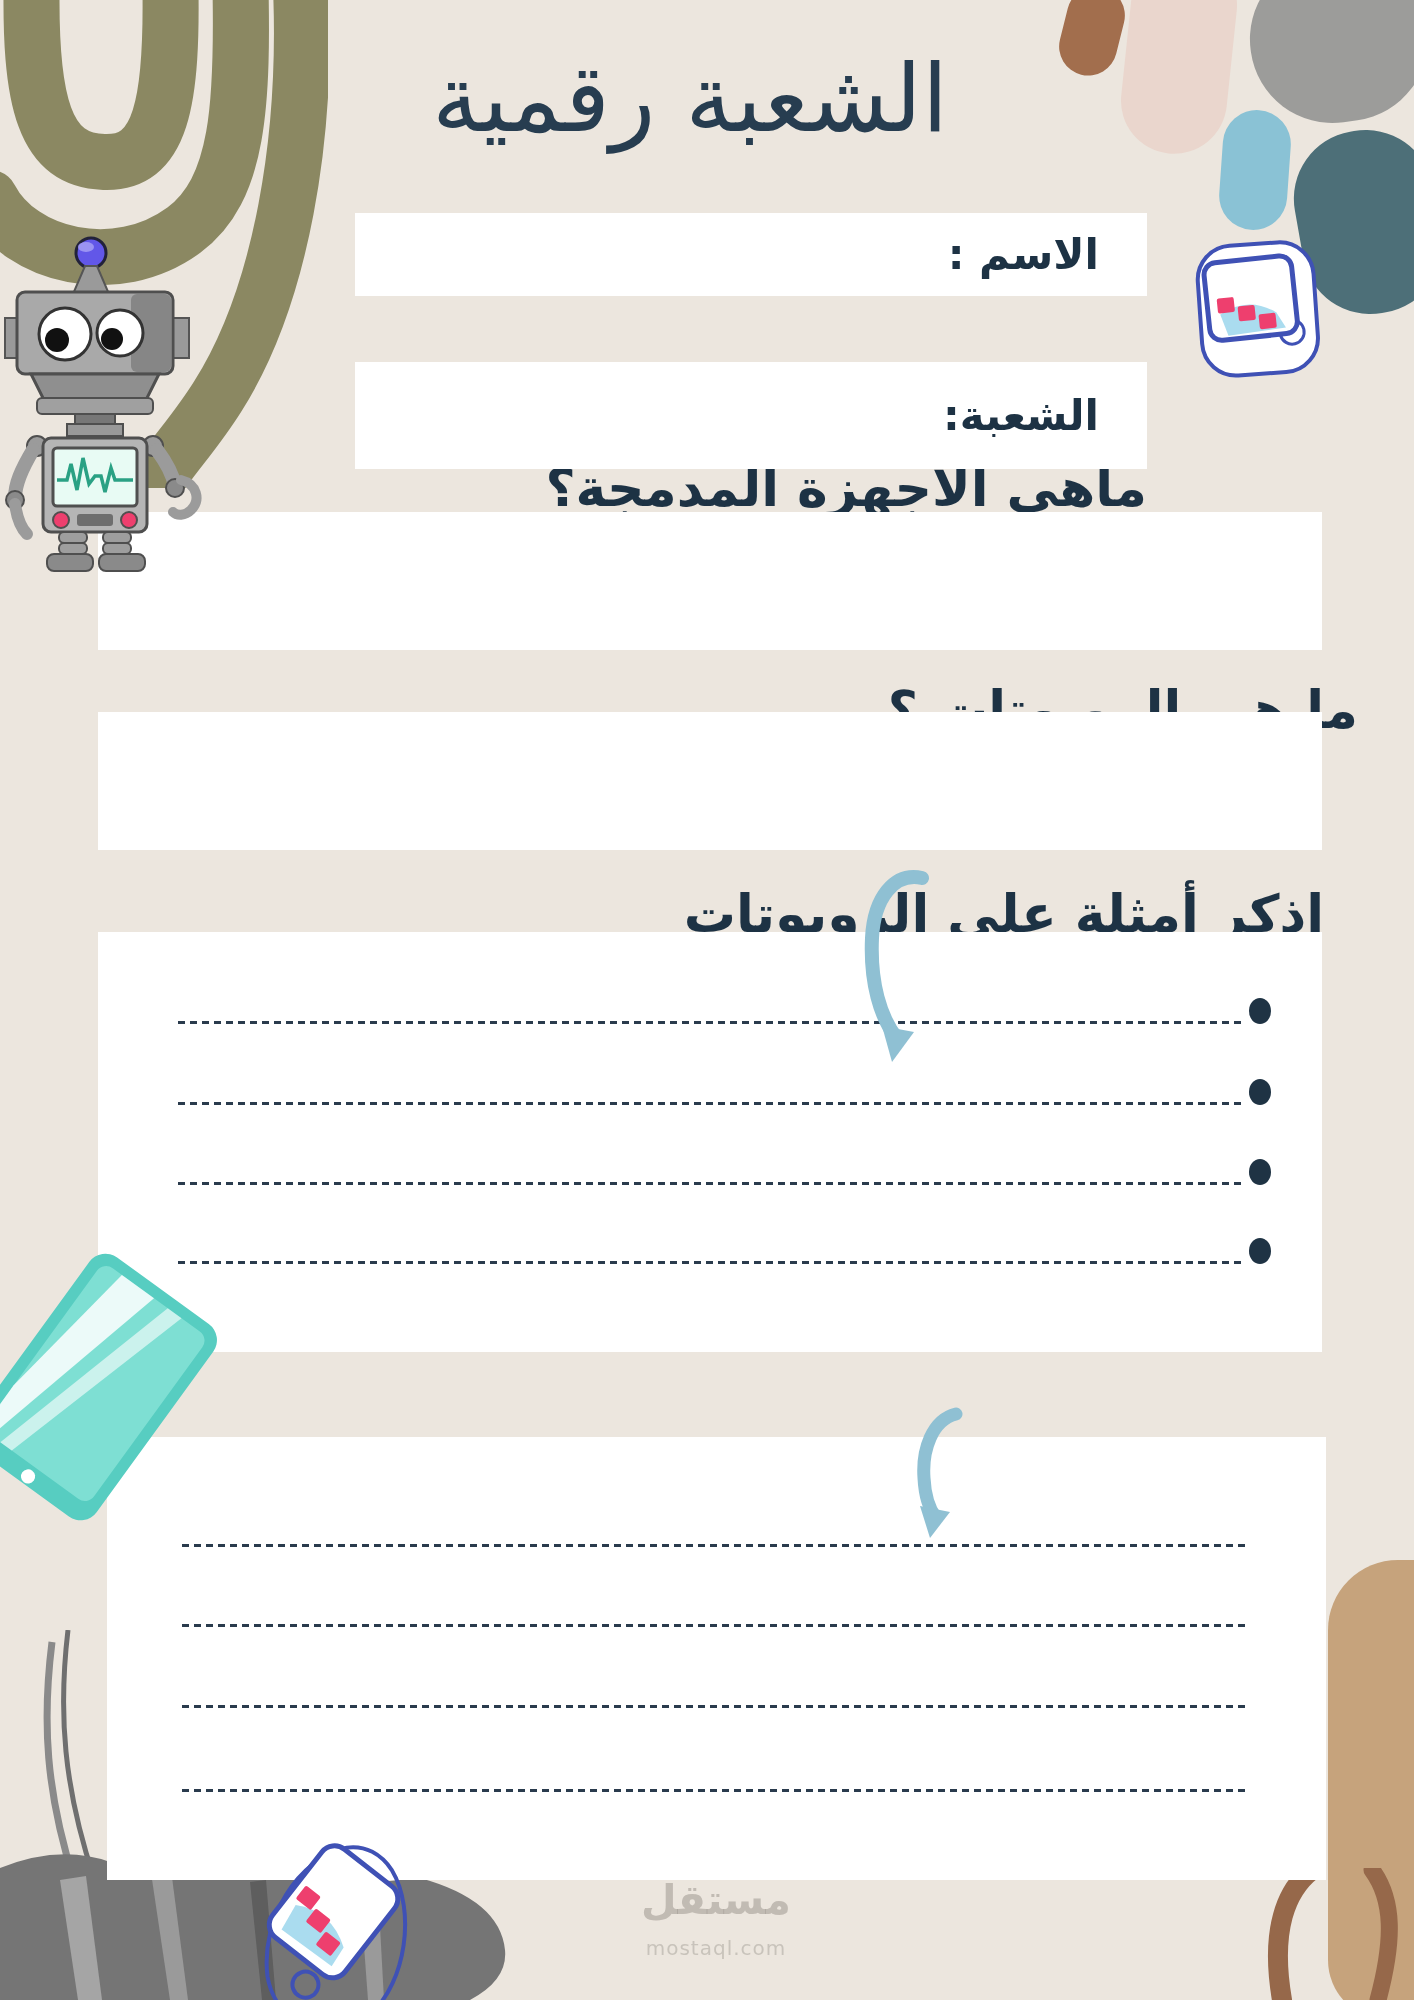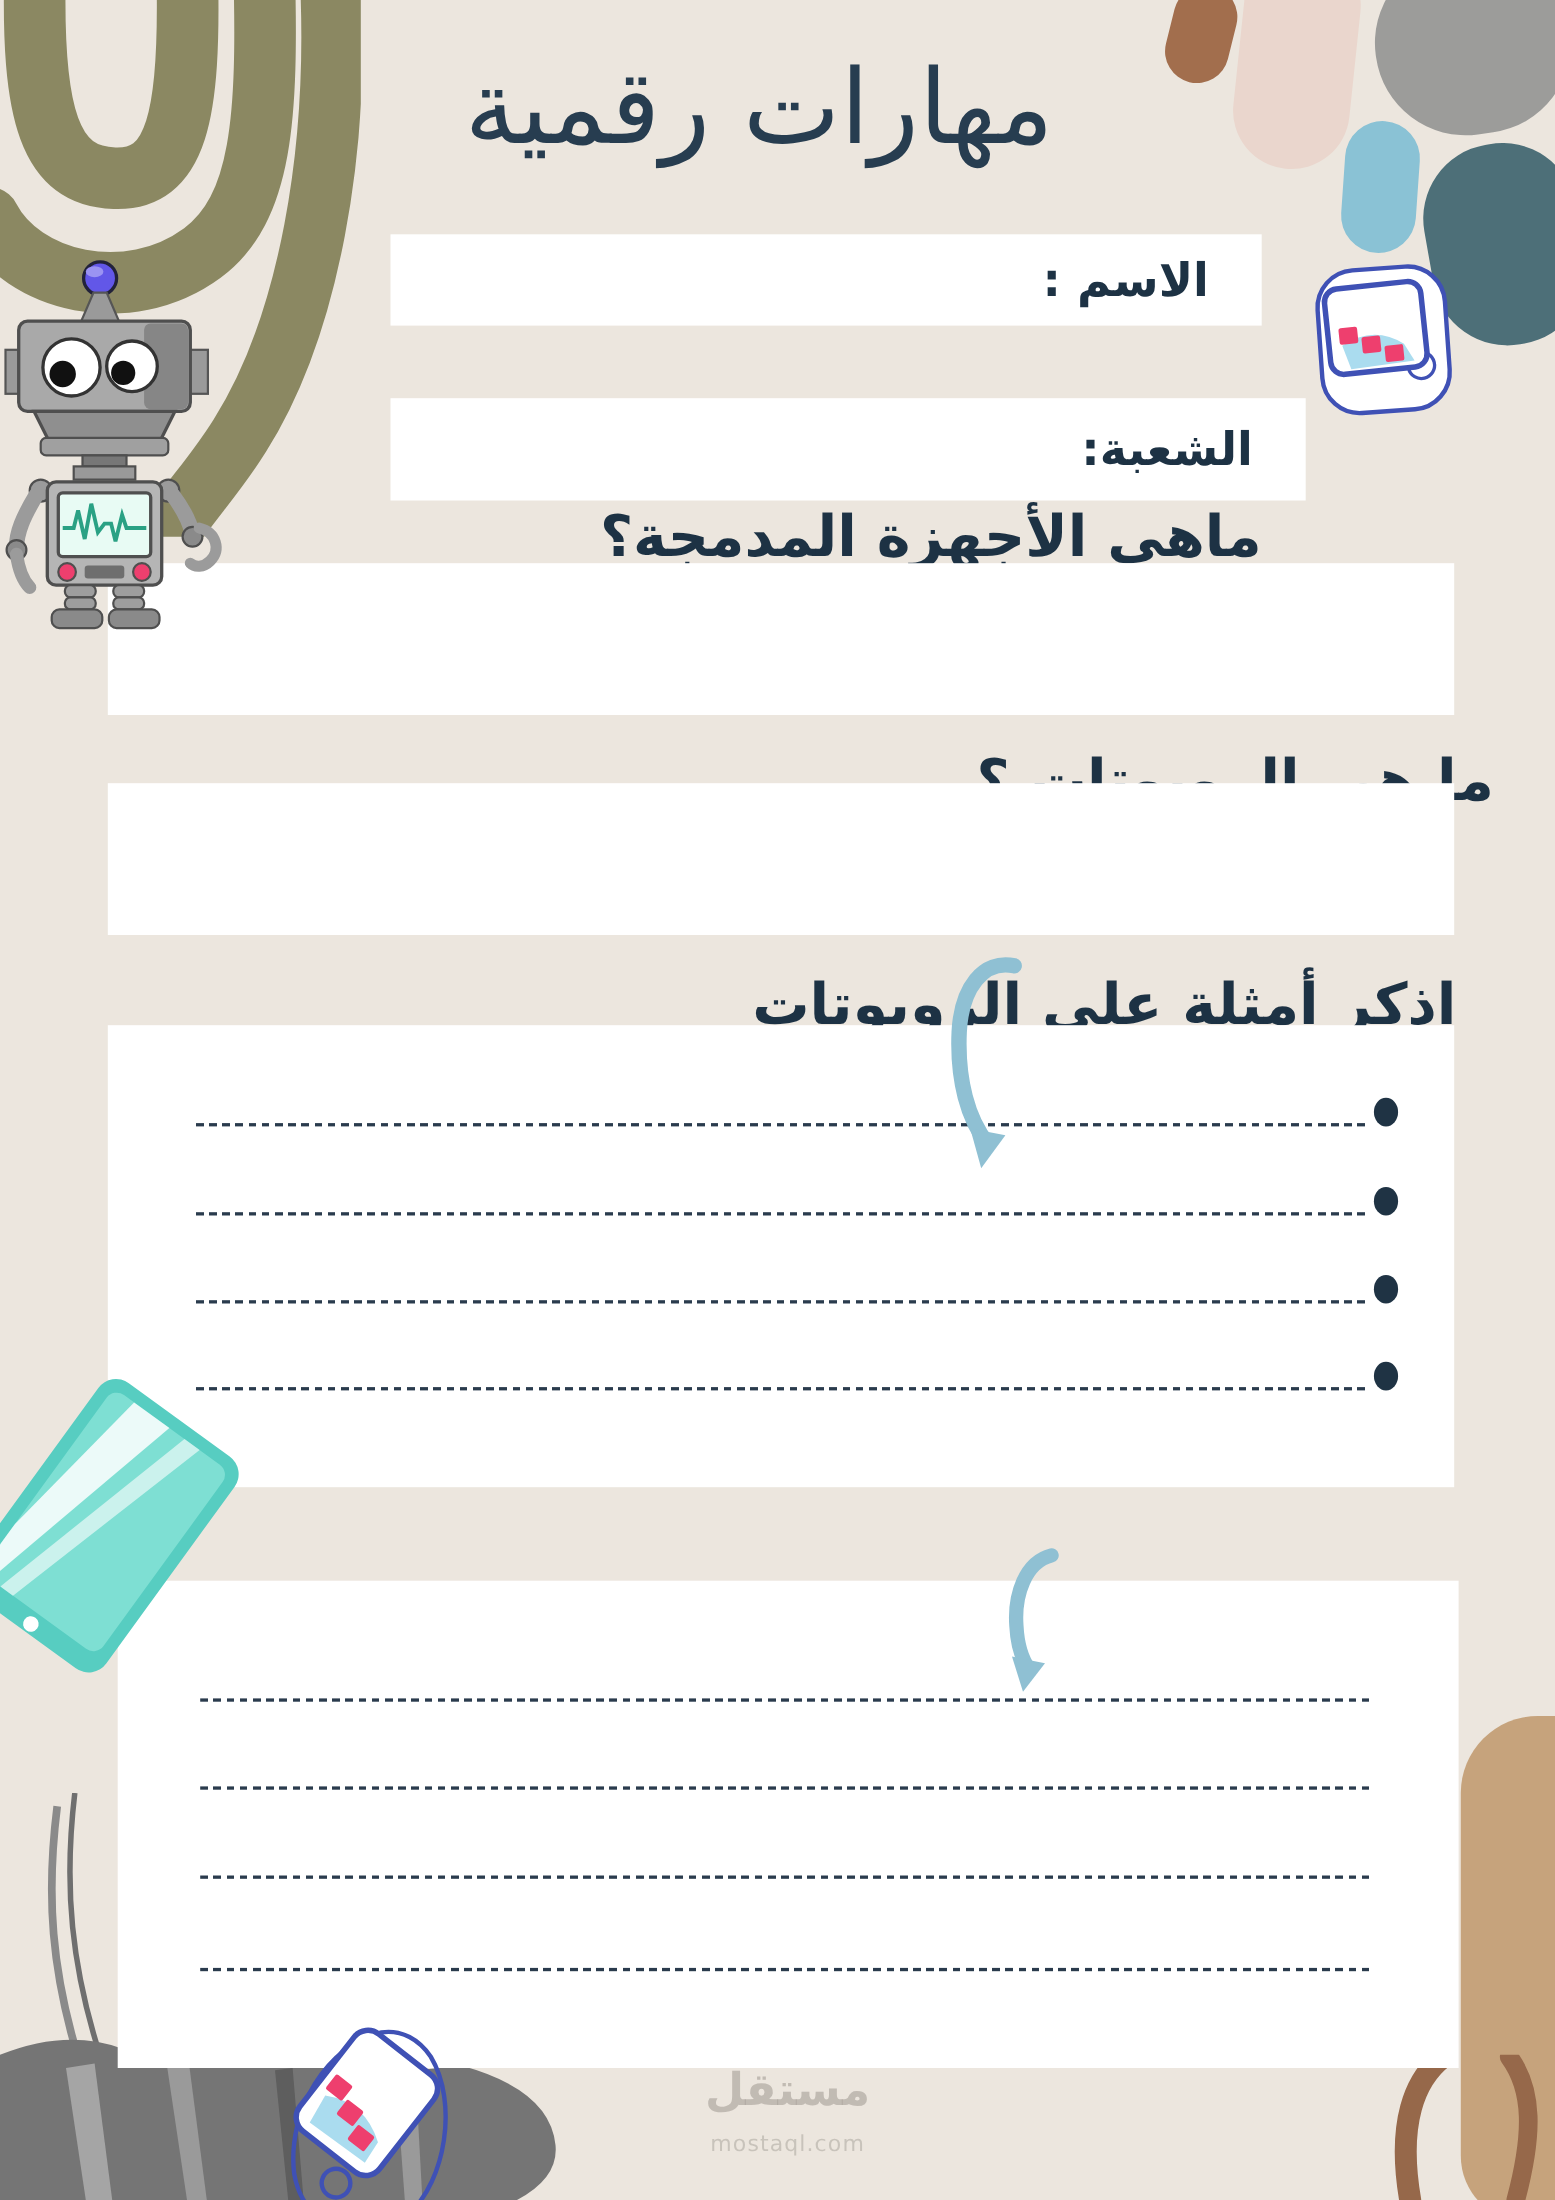--- a/index.html
+++ b/index.html
@@ -49,26 +49,26 @@
   <svg class="abs" style="left:0;top:1630px;z-index:0;" width="560" height="370" viewBox="0 0 560 370">
     <path d="M 52,12 C 42,92 46,162 74,250" fill="none" stroke="#8A8A8A" stroke-width="7"></path>
     <path d="M 68,0 C 58,84 64,158 94,248" fill="none" stroke="#6F6F6F" stroke-width="5"></path>
     <path d="M 0,238 Q 60,214 110,232 L 150,210 L 175,240 Q 280,244 340,256 L 420,248 Q 500,270 505,320 Q 508,350 470,370 L 0,370 Z" fill="#757575"></path>
     <path d="M 60,250 L 78,370 L 102,370 L 86,246 Z" fill="#A5A5A5"></path>
     <path d="M 150,236 L 170,370 L 188,370 L 170,232 Z" fill="#9A9A9A"></path>
     <path d="M 250,252 L 262,370 L 276,370 L 266,250 Z" fill="#5E5E5E"></path>
     <path d="M 360,262 L 368,370 L 384,370 L 378,260 Z" fill="#9A9A9A"></path>
   </svg>
 
-  <div class="title">مهارات رقمية</div>
+  <div class="title">الشعبة رقمية</div>
 
   <div class="whitebox" style="left:355px;top:213px;width:792px;height:83px;z-index:2;">
     <div class="fieldlabel">الاسم :</div>
   </div>
-  <div class="whitebox" style="left:355px;top:362px;width:792px;height:93px;z-index:2;padding-left:40px;">
+  <div class="whitebox" style="left:355px;top:362px;width:792px;height:107px;z-index:2;">
     <div class="fieldlabel">الشعبة:</div>
   </div>
 
   <div class="question" style="right:267px;top:458px;">ماهى الأجهزة المدمجة؟</div>
   <div class="whitebox" style="left:98px;top:512px;width:1224px;height:138px;z-index:2;"></div>
 
   <div class="question" style="right:56px;top:680px;">ما هي الروبوتات ؟</div>
   <div class="whitebox" style="left:98px;top:712px;width:1224px;height:138px;z-index:2;"></div>
 
   <div class="question" style="right:90px;top:884px;">اذكر أمثلة علي الروبوتات</div>

